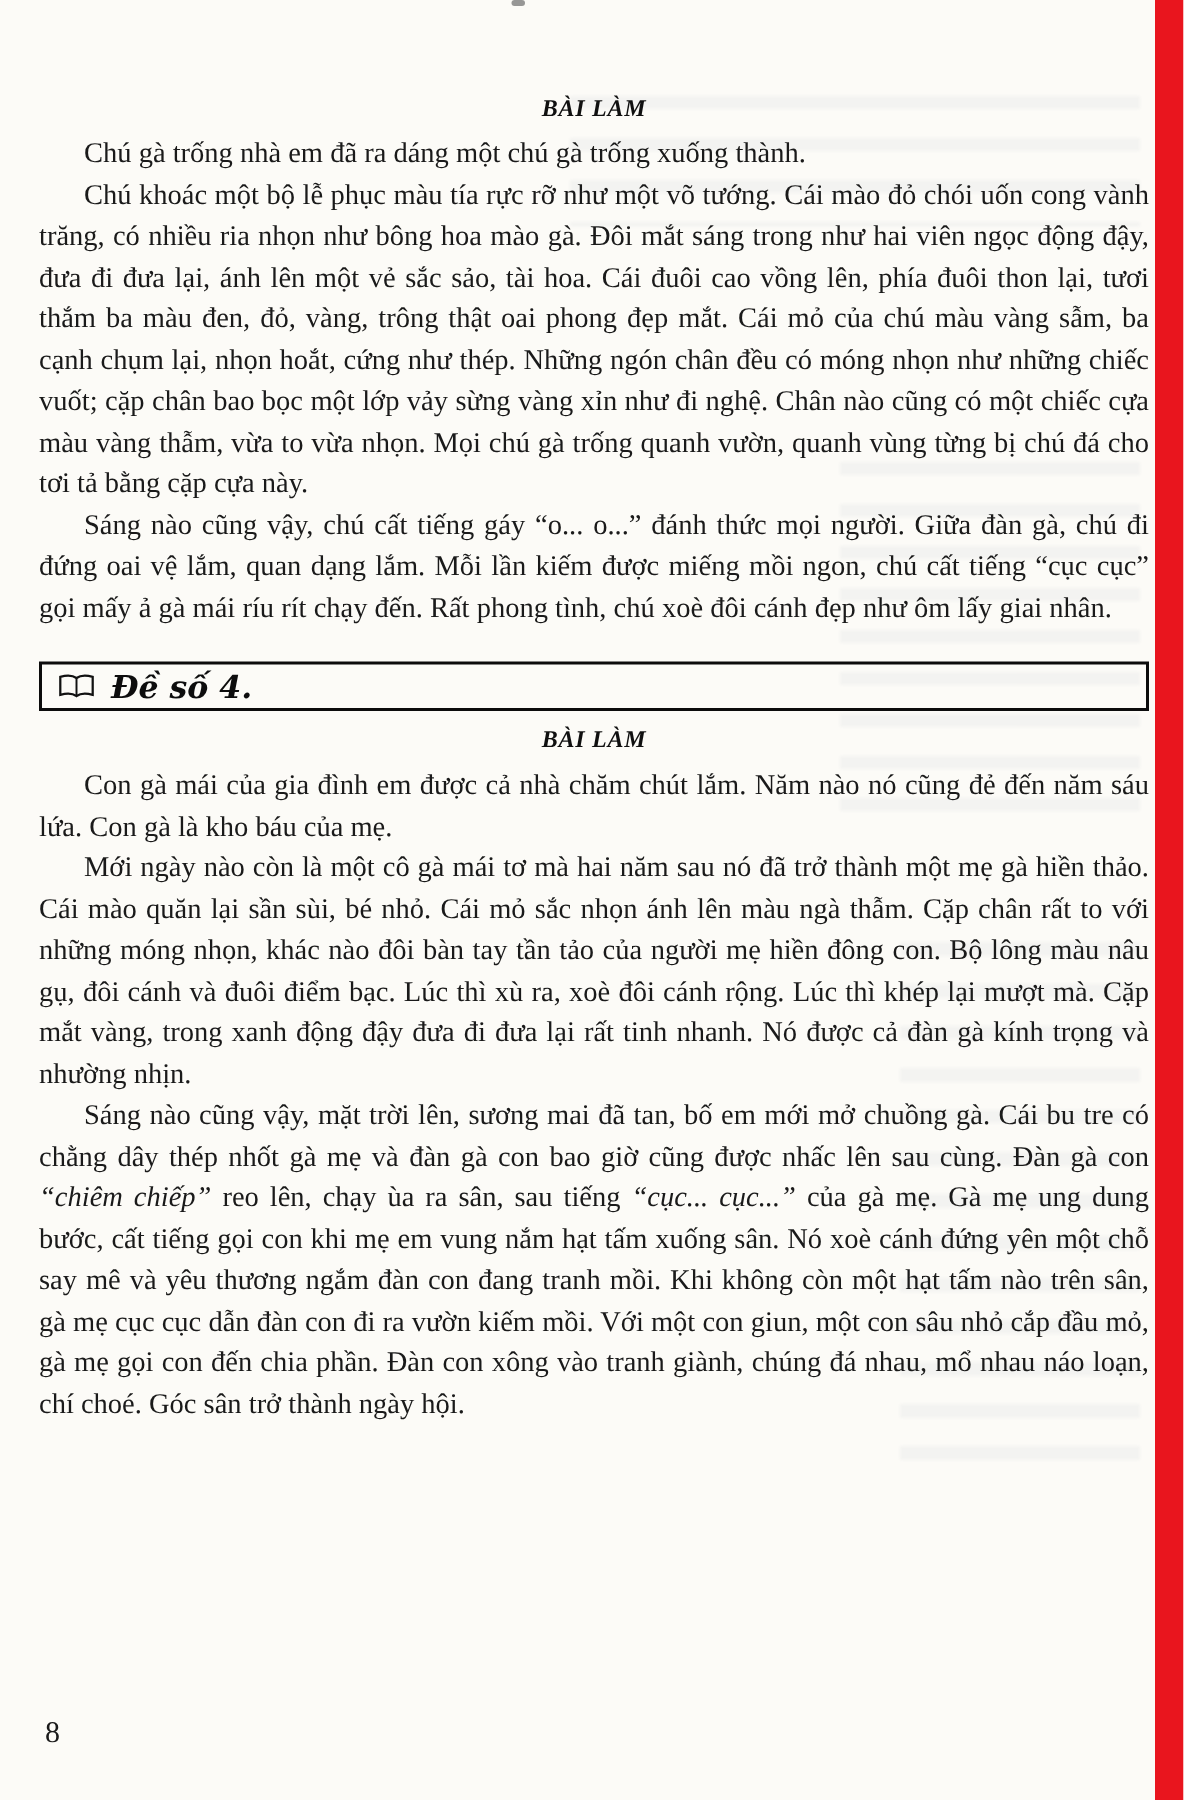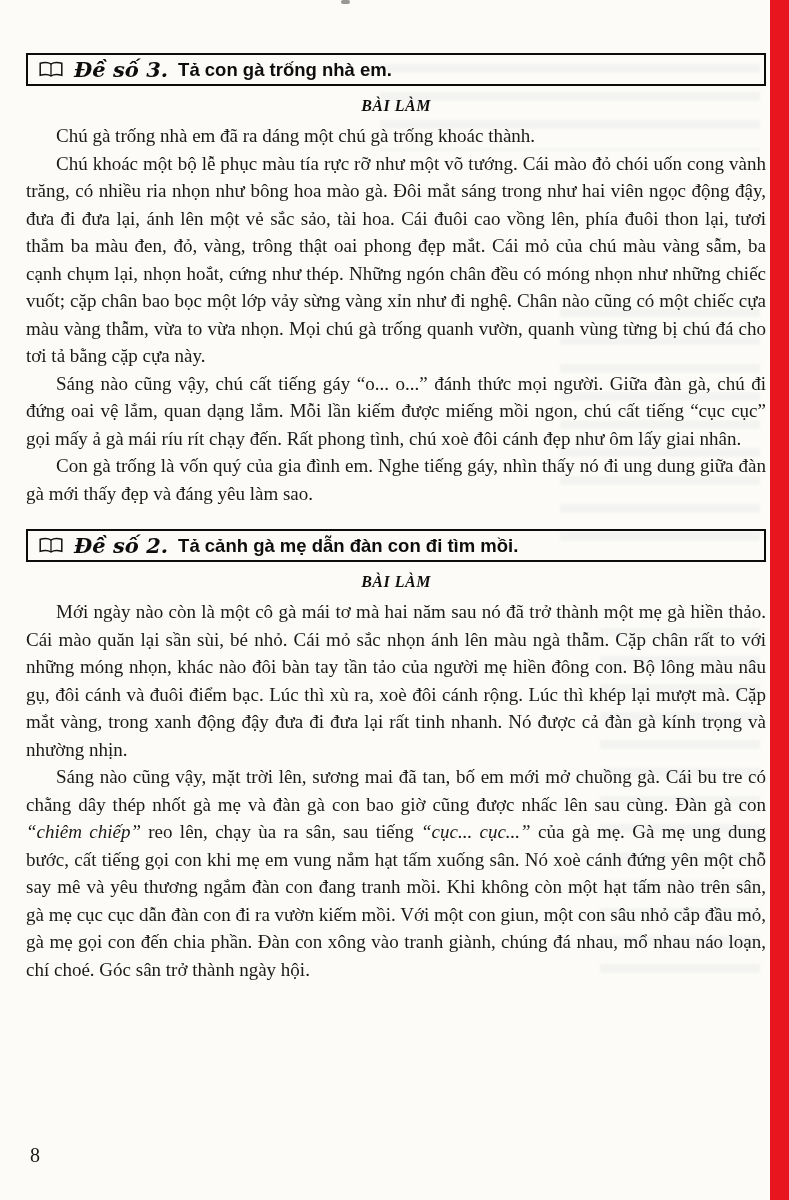--- a/index.html
+++ b/index.html
@@ -69,52 +69,41 @@
 <div class="speck"></div>
 <div class="bleed" style="left:380px;top:56px;width:380px;height:95px;"></div>
 <div class="bleed" style="left:560px;top:300px;width:200px;height:260px;"></div>
 <div class="bleed" style="left:600px;top:620px;width:160px;height:360px;"></div>
 
 <div class="red-edge" style="background: rgb(233, 21, 30);"></div>
 
 <main class="content">
 
   <section class="essay essay-1">
-    <header class="prompt-box">
-      <span class="book-icon">
-        <svg width="26" height="17" viewBox="0 0 26 17" aria-hidden="true">
-          <path d="M13 3 C10.5 1.2 6.5 1 2.2 2.2 L2.2 14.2 C6.5 13 10.5 13.2 13 15 C15.5 13.2 19.5 13 23.8 14.2 L23.8 2.2 C19.5 1 15.5 1.2 13 3 Z" fill="none" stroke="#111" stroke-width="1.5"></path>
-          <line x1="13" y1="3" x2="13" y2="15" stroke="#111" stroke-width="1.3"></line>
-        </svg>
-      </span>
-      <span class="prompt-number">Đề số 3.</span>
-      <span class="prompt-title">Tả con gà trống nhà em.</span>
-    </header>
     <h2 class="bai-lam">BÀI LÀM</h2>
     <div class="paragraphs">
-        <p><span>Chú gà trống nhà em đã ra dáng một chú gà trống khoác thành.</span></p>
+        <p><span>Chú gà trống nhà em đã ra dáng một chú gà trống xuống thành.</span></p>
         <p><span>Chú khoác một bộ lễ phục màu tía rực rỡ như một võ tướng. Cái mào đỏ chói uốn cong vành trăng, có nhiều ria nhọn như bông hoa mào gà. Đôi mắt sáng trong như hai viên ngọc động đậy, đưa đi đưa lại, ánh lên một vẻ sắc sảo, tài hoa. Cái đuôi cao vồng lên, phía đuôi thon lại, tươi thắm ba màu đen, đỏ, vàng, trông thật oai phong đẹp mắt. Cái mỏ của chú màu vàng sẫm, ba cạnh chụm lại, nhọn hoắt, cứng như thép. Những ngón chân đều có móng nhọn như những chiếc vuốt; cặp chân bao bọc một lớp vảy sừng vàng xỉn như đi nghệ. Chân nào cũng có một chiếc cựa màu vàng thẫm, vừa to vừa nhọn. Mọi chú gà trống quanh vườn, quanh vùng từng bị chú đá cho tơi tả bằng cặp cựa này.</span></p>
         <p><span>Sáng nào cũng vậy, chú cất tiếng gáy “o... o...” đánh thức mọi người. Giữa đàn gà, chú đi đứng oai vệ lắm, quan dạng lắm. Mỗi lần kiếm được miếng mồi ngon, chú cất tiếng “cục cục” gọi mấy ả gà mái ríu rít chạy đến. Rất phong tình, chú xoè đôi cánh đẹp như ôm lấy giai nhân.</span></p>
-        <p><span>Con gà trống là vốn quý của gia đình em. Nghe tiếng gáy, nhìn thấy nó đi ung dung giữa đàn gà mới thấy đẹp và đáng yêu làm sao.</span></p>
       </div>
   </section>
 
   <section class="essay essay-2">
     <header class="prompt-box">
       <span class="book-icon">
         <svg width="26" height="17" viewBox="0 0 26 17" aria-hidden="true">
           <path d="M13 3 C10.5 1.2 6.5 1 2.2 2.2 L2.2 14.2 C6.5 13 10.5 13.2 13 15 C15.5 13.2 19.5 13 23.8 14.2 L23.8 2.2 C19.5 1 15.5 1.2 13 3 Z" fill="none" stroke="#111" stroke-width="1.5"></path>
           <line x1="13" y1="3" x2="13" y2="15" stroke="#111" stroke-width="1.3"></line>
         </svg>
       </span>
-      <span class="prompt-number">Đề số 2.</span>
-      <span class="prompt-title">Tả cảnh gà mẹ dẫn đàn con đi tìm mồi.</span>
+      <span class="prompt-number">Đề số 4.</span>
     </header>
     <h2 class="bai-lam">BÀI LÀM</h2>
     <div class="paragraphs">
+        <p><span>Con gà mái của gia đình em được cả nhà chăm chút lắm. Năm nào nó cũng đẻ đến năm sáu lứa. Con gà là kho báu của mẹ.</span></p>
         <p><span>Mới ngày nào còn là một cô gà mái tơ mà hai năm sau nó đã trở thành một mẹ gà hiền thảo. Cái mào quăn lại sần sùi, bé nhỏ. Cái mỏ sắc nhọn ánh lên màu ngà thẫm. Cặp chân rất to với những móng nhọn, khác nào đôi bàn tay tần tảo của người mẹ hiền đông con. Bộ lông màu nâu gụ, đôi cánh và đuôi điểm bạc. Lúc thì xù ra, xoè đôi cánh rộng. Lúc thì khép lại mượt mà. Cặp mắt vàng, trong xanh động đậy đưa đi đưa lại rất tinh nhanh. Nó được cả đàn gà kính trọng và nhường nhịn.</span></p>
         <p><span>Sáng nào cũng vậy, mặt trời lên, sương mai đã tan, bố em mới mở chuồng gà. Cái bu tre có chằng dây thép nhốt gà mẹ và đàn gà con bao giờ cũng được nhấc lên sau cùng. Đàn gà con </span><span class="seg-bold-italic">“chiêm chiếp”</span><span> reo lên, chạy ùa ra sân, sau tiếng </span><span class="seg-bold-italic">“cục... cục...”</span><span> của gà mẹ. Gà mẹ ung dung bước, cất tiếng gọi con khi mẹ em vung nắm hạt tấm xuống sân. Nó xoè cánh đứng yên một chỗ say mê và yêu thương ngắm đàn con đang tranh mồi. Khi không còn một hạt tấm nào trên sân, gà mẹ cục cục dẫn đàn con đi ra vườn kiếm mồi. Với một con giun, một con sâu nhỏ cắp đầu mỏ, gà mẹ gọi con đến chia phần. Đàn con xông vào tranh giành, chúng đá nhau, mổ nhau náo loạn, chí choé. Góc sân trở thành ngày hội.</span></p>
       </div>
   </section>
 
 </main>
 
 <div class="page-number">8</div>
 
 </body></html>

